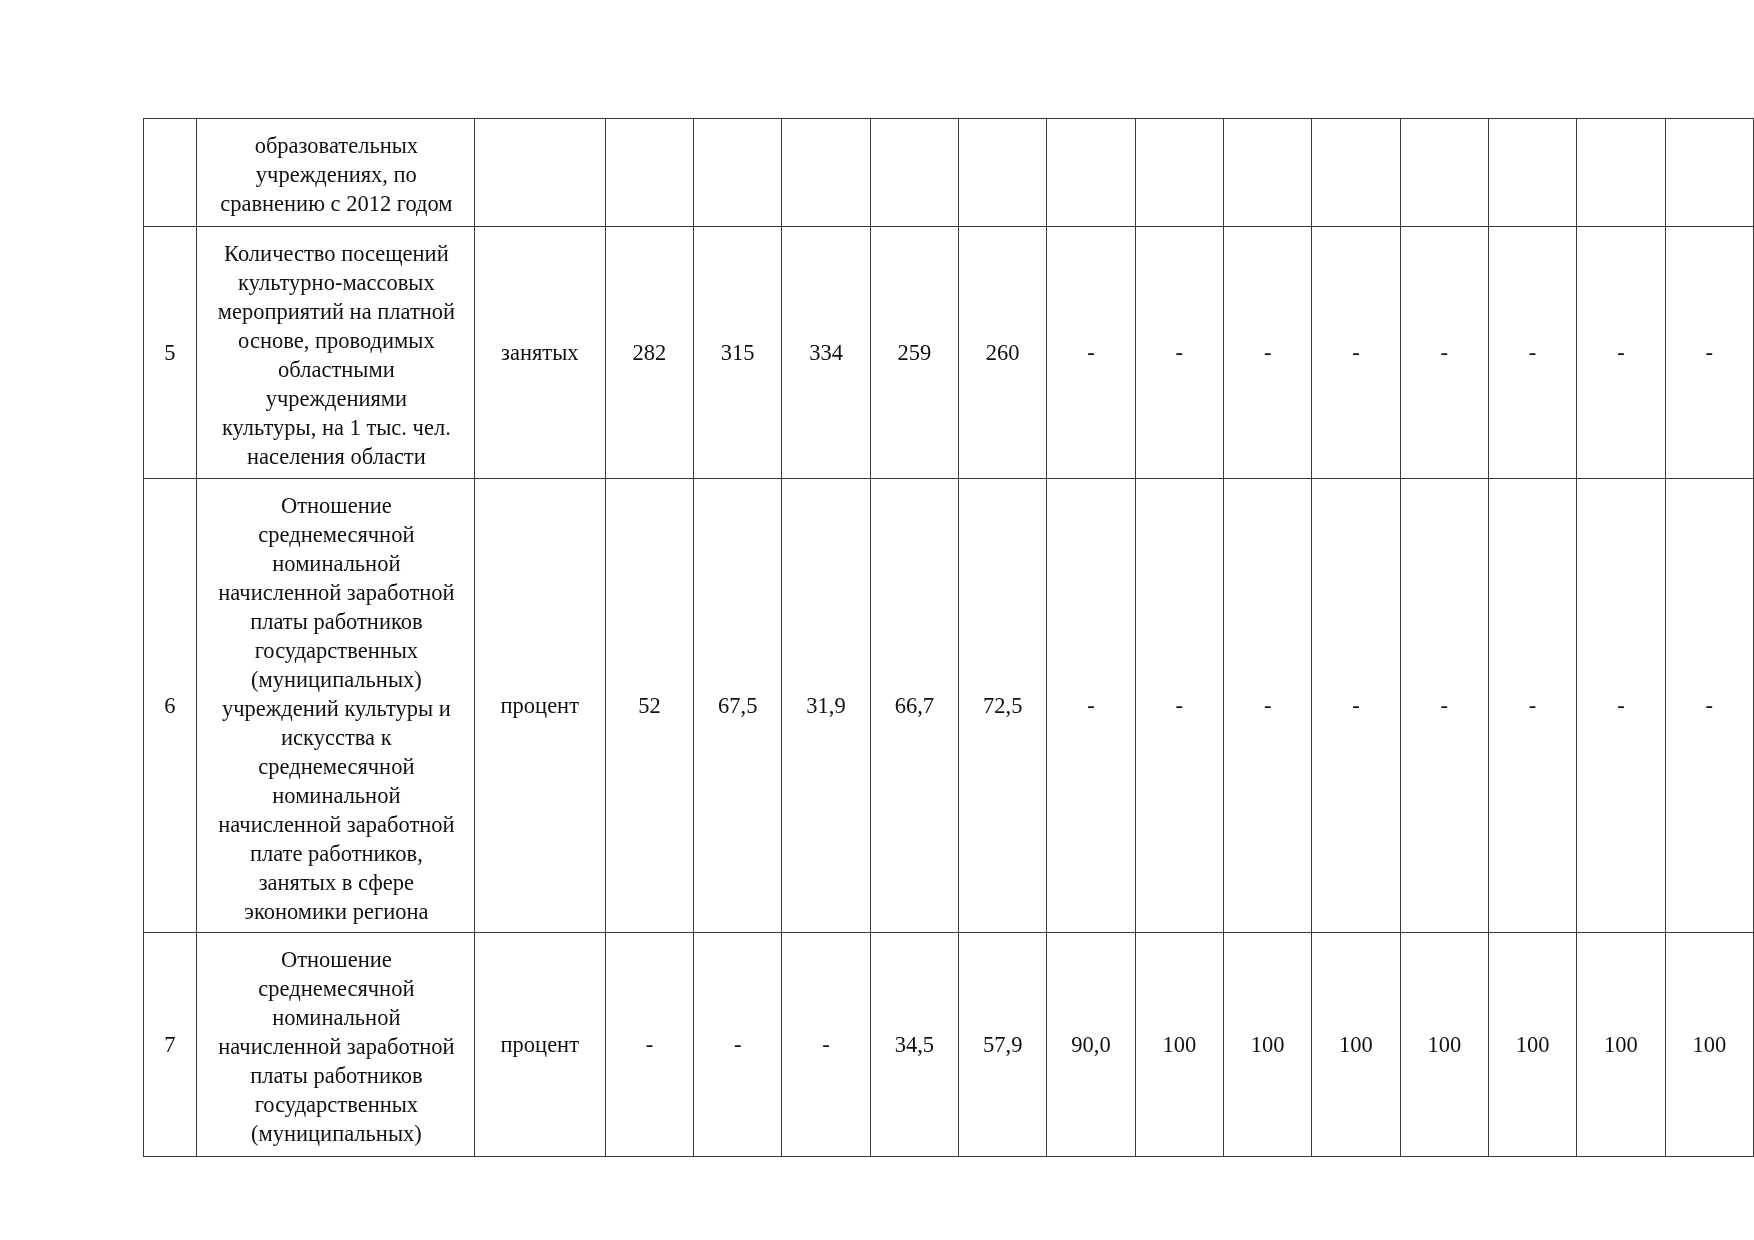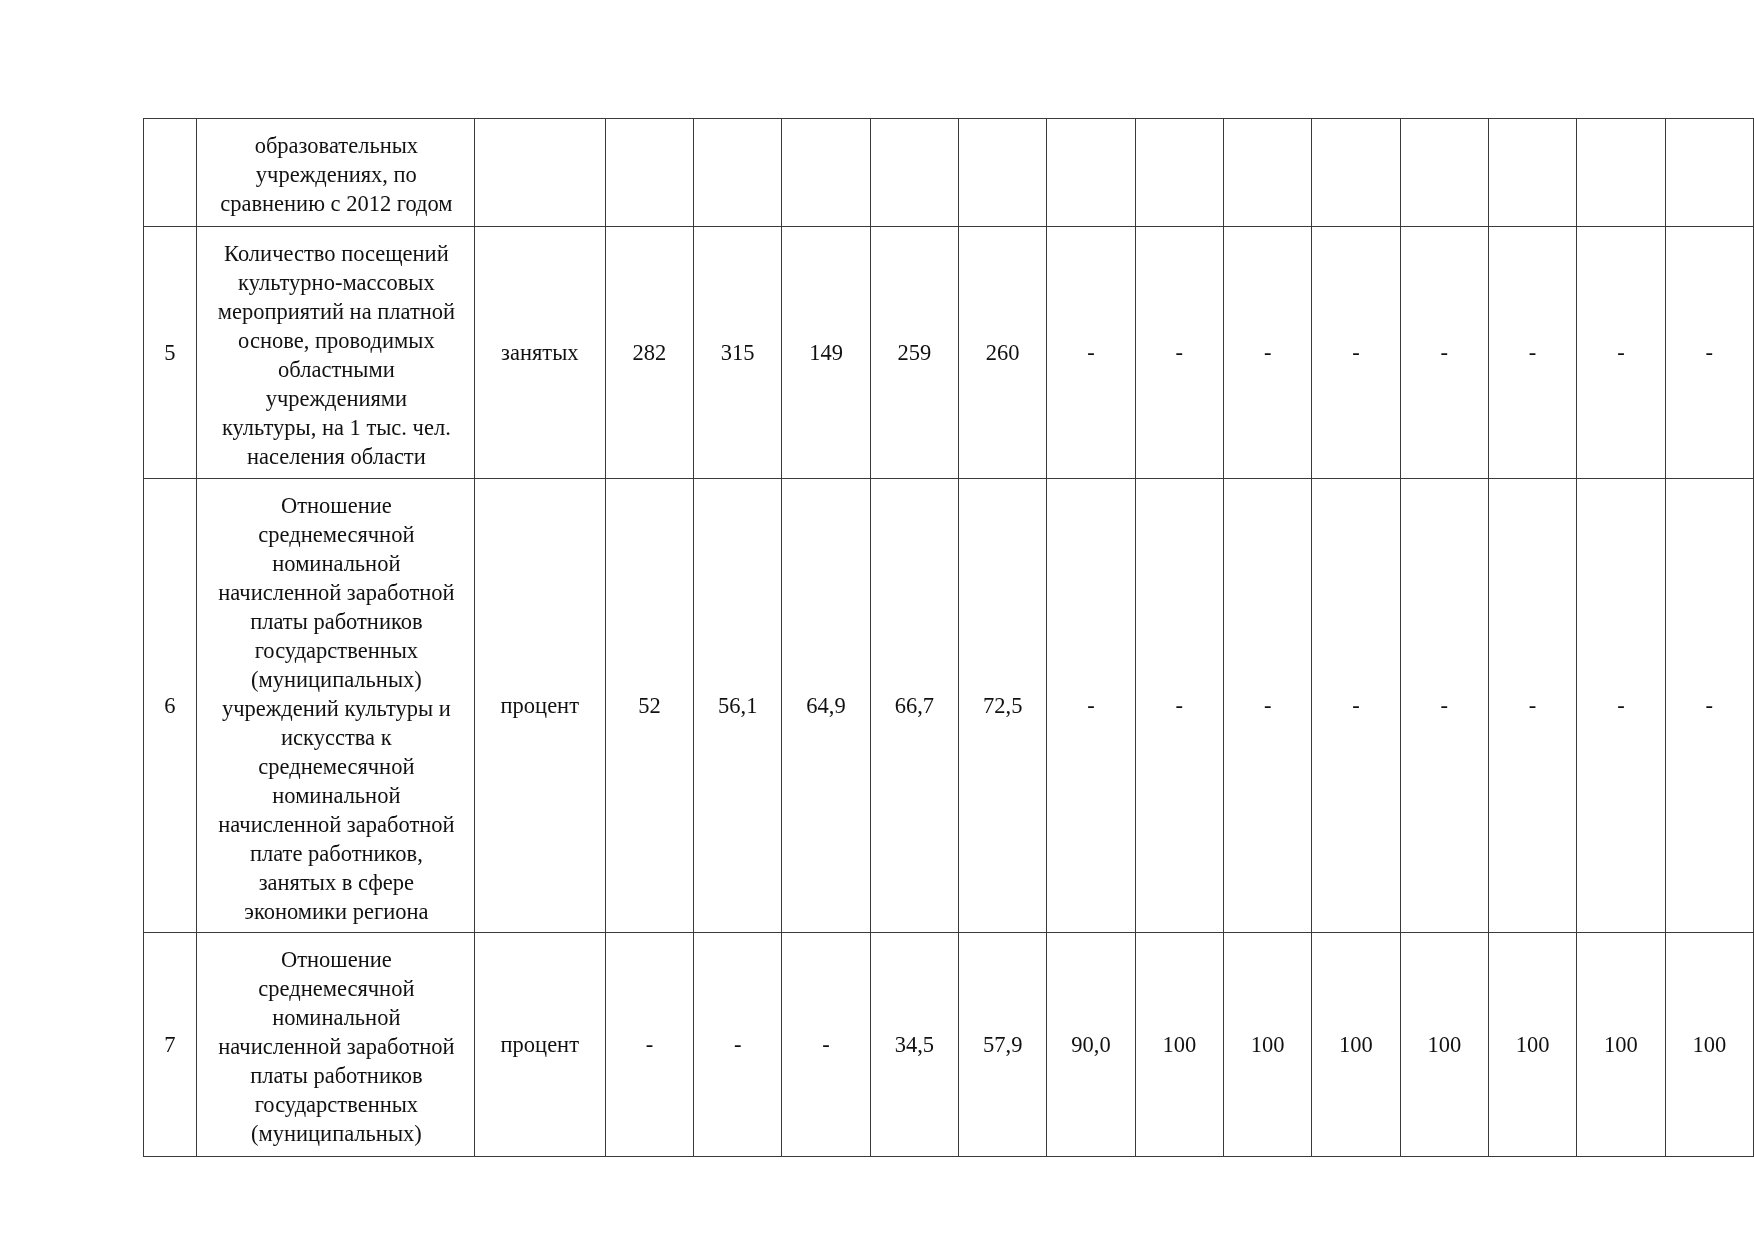--- a/index.html
+++ b/index.html
@@ -96,21 +96,21 @@
 культурно-массовых
 мероприятий на платной
 основе, проводимых
 областными
 учреждениями
 культуры, на 1 тыс. чел.
 населения области</td>
         <td>занятых</td>
         <td>282</td>
         <td>315</td>
-        <td>149</td>
+        <td>334</td>
         <td>259</td>
         <td>260</td>
         <td>-</td>
         <td>-</td>
         <td>-</td>
         <td>-</td>
         <td>-</td>
         <td>-</td>
         <td>-</td>
         <td>-</td>
@@ -127,22 +127,22 @@
 учреждений культуры и
 искусства к
 среднемесячной
 номинальной
 начисленной заработной
 плате работников,
 занятых в сфере
 экономики региона</td>
         <td>процент</td>
         <td>52</td>
-        <td>56,1</td>
-        <td>64,9</td>
+        <td>67,5</td>
+        <td>31,9</td>
         <td>66,7</td>
         <td>72,5</td>
         <td>-</td>
         <td>-</td>
         <td>-</td>
         <td>-</td>
         <td>-</td>
         <td>-</td>
         <td>-</td>
         <td>-</td>

